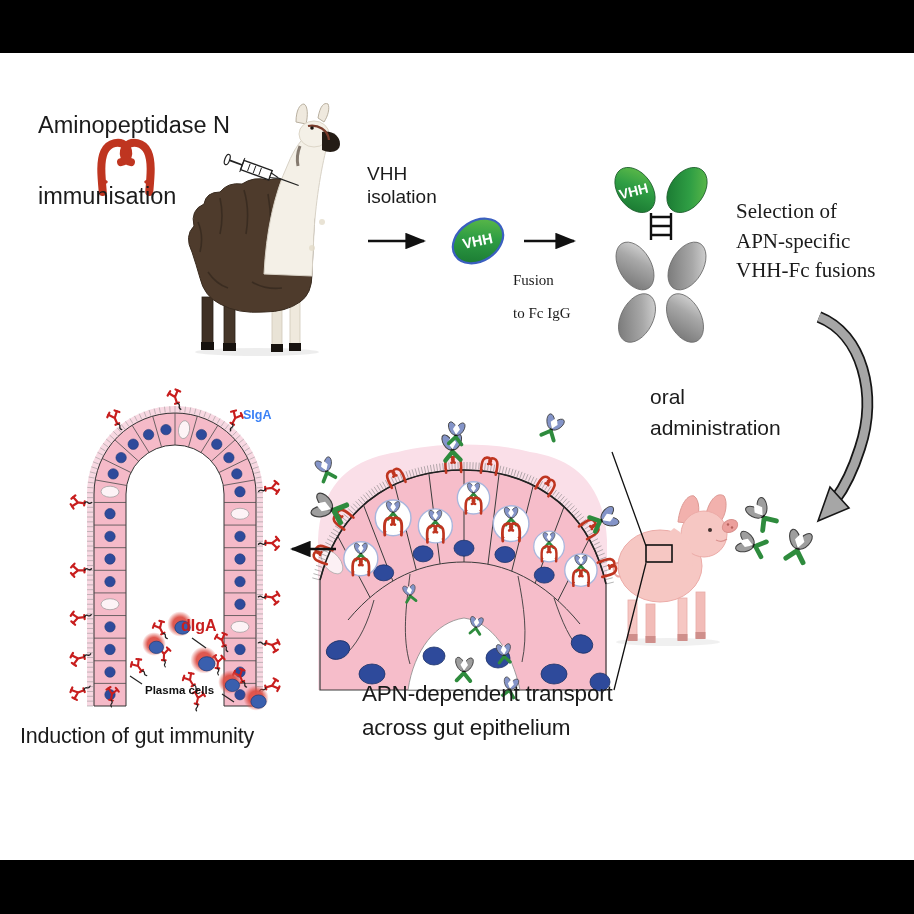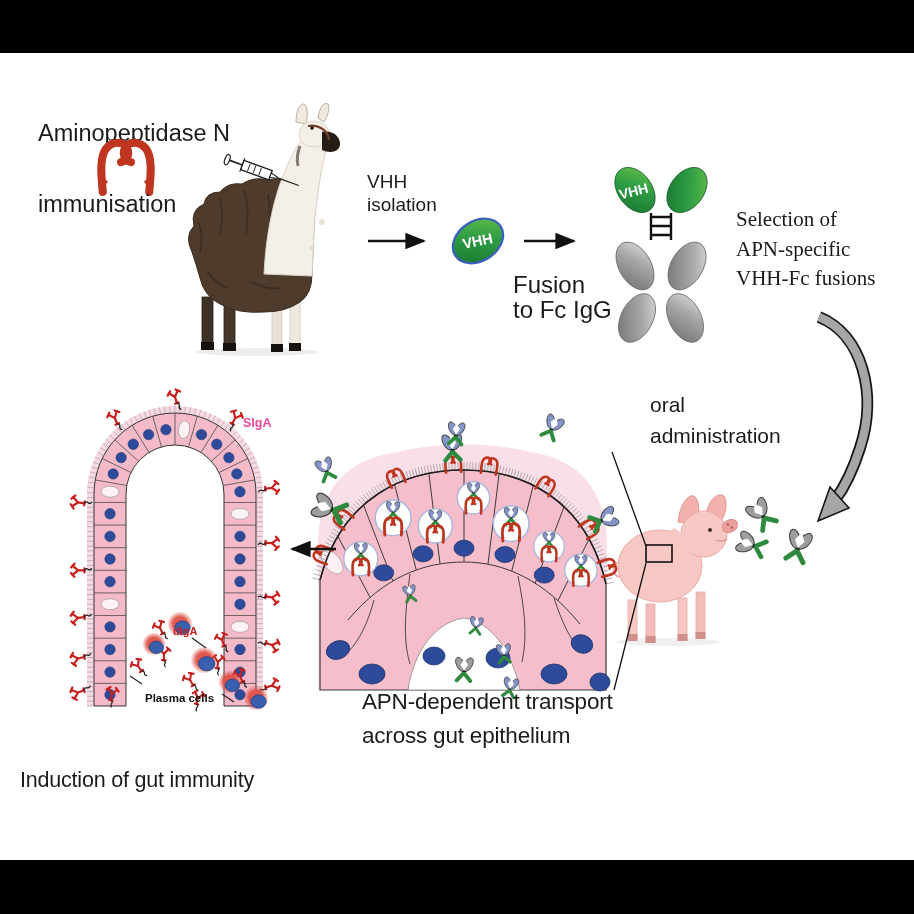--- a/index.html
+++ b/index.html
@@ -1,31 +1,31 @@
 <!DOCTYPE html>
 <html><head>
 <meta charset="utf-8">
 <style>
   html,body{margin:0;padding:0;background:#fff;}
   #stage{position:relative;width:914px;height:914px;background:#fff;overflow:hidden;
          font-family:"Liberation Sans",sans-serif;}
   .bar{position:absolute;left:0;width:914px;background:#000;}
   #bar-top{top:0;height:53px;}
   #bar-bottom{top:860px;height:54px;}
-  .txt{position:absolute;white-space:pre-line;color:#1b1b1b;line-height:1.18;margin-top:8px;}
+  .txt{position:absolute;white-space:pre-line;color:#1b1b1b;line-height:1.18;}
   .t-antigen{left:38px;top:112px;font-size:23.5px;}
   .t-immun{left:38px;top:183px;font-size:23.5px;}
   .t-isolation{left:367px;top:162px;font-size:19px;line-height:23px;}
-  .t-fusion{left:513px;top:264px;font-size:24px;line-height:25px;}
+  .t-fusion{left:513px;top:264px;font-size:15px;line-height:33px;font-family:Liberation Serif, serif;}
   .t-selection{left:736px;top:197px;font-size:21px;line-height:29.5px;font-family:Liberation Serif, serif;}
   .t-oral{left:650px;top:382px;width:198px;font-size:21px;line-height:30.5px;}
-  .t-capleft{left:20px;top:760px;font-size:21.5px;letter-spacing:-0.2px;}
+  .t-capleft{left:20px;top:724px;font-size:21.5px;letter-spacing:-0.2px;}
   .t-capright{left:362px;top:677px;font-size:22.5px;line-height:34px;letter-spacing:-0.2px;}
-  .t-siga{left:243px;top:408px;font-size:12.5px;font-weight:bold;color:#ec4899;}
-  .t-diga{left:173px;top:617px;font-size:11px;font-weight:bold;color:#c81e1e;}
+  .t-siga{left:243px;top:408px;font-size:12.5px;font-weight:bold;color:#3b82f6;}
+  .t-diga{left:181px;top:617px;font-size:16px;font-weight:bold;color:#c81e1e;}
   .t-plasma{left:145px;top:684px;font-size:11.5px;font-weight:bold;color:#111;}
   svg{position:absolute;overflow:visible;}
   .ab-gray{color:#9e9e9e;}
   .ab-blue{color:#8494c8;}
   #overlay{left:0;top:0;pointer-events:none;z-index:6;}
 </style>
 </head>
 <body>
 
 <div id="stage">

